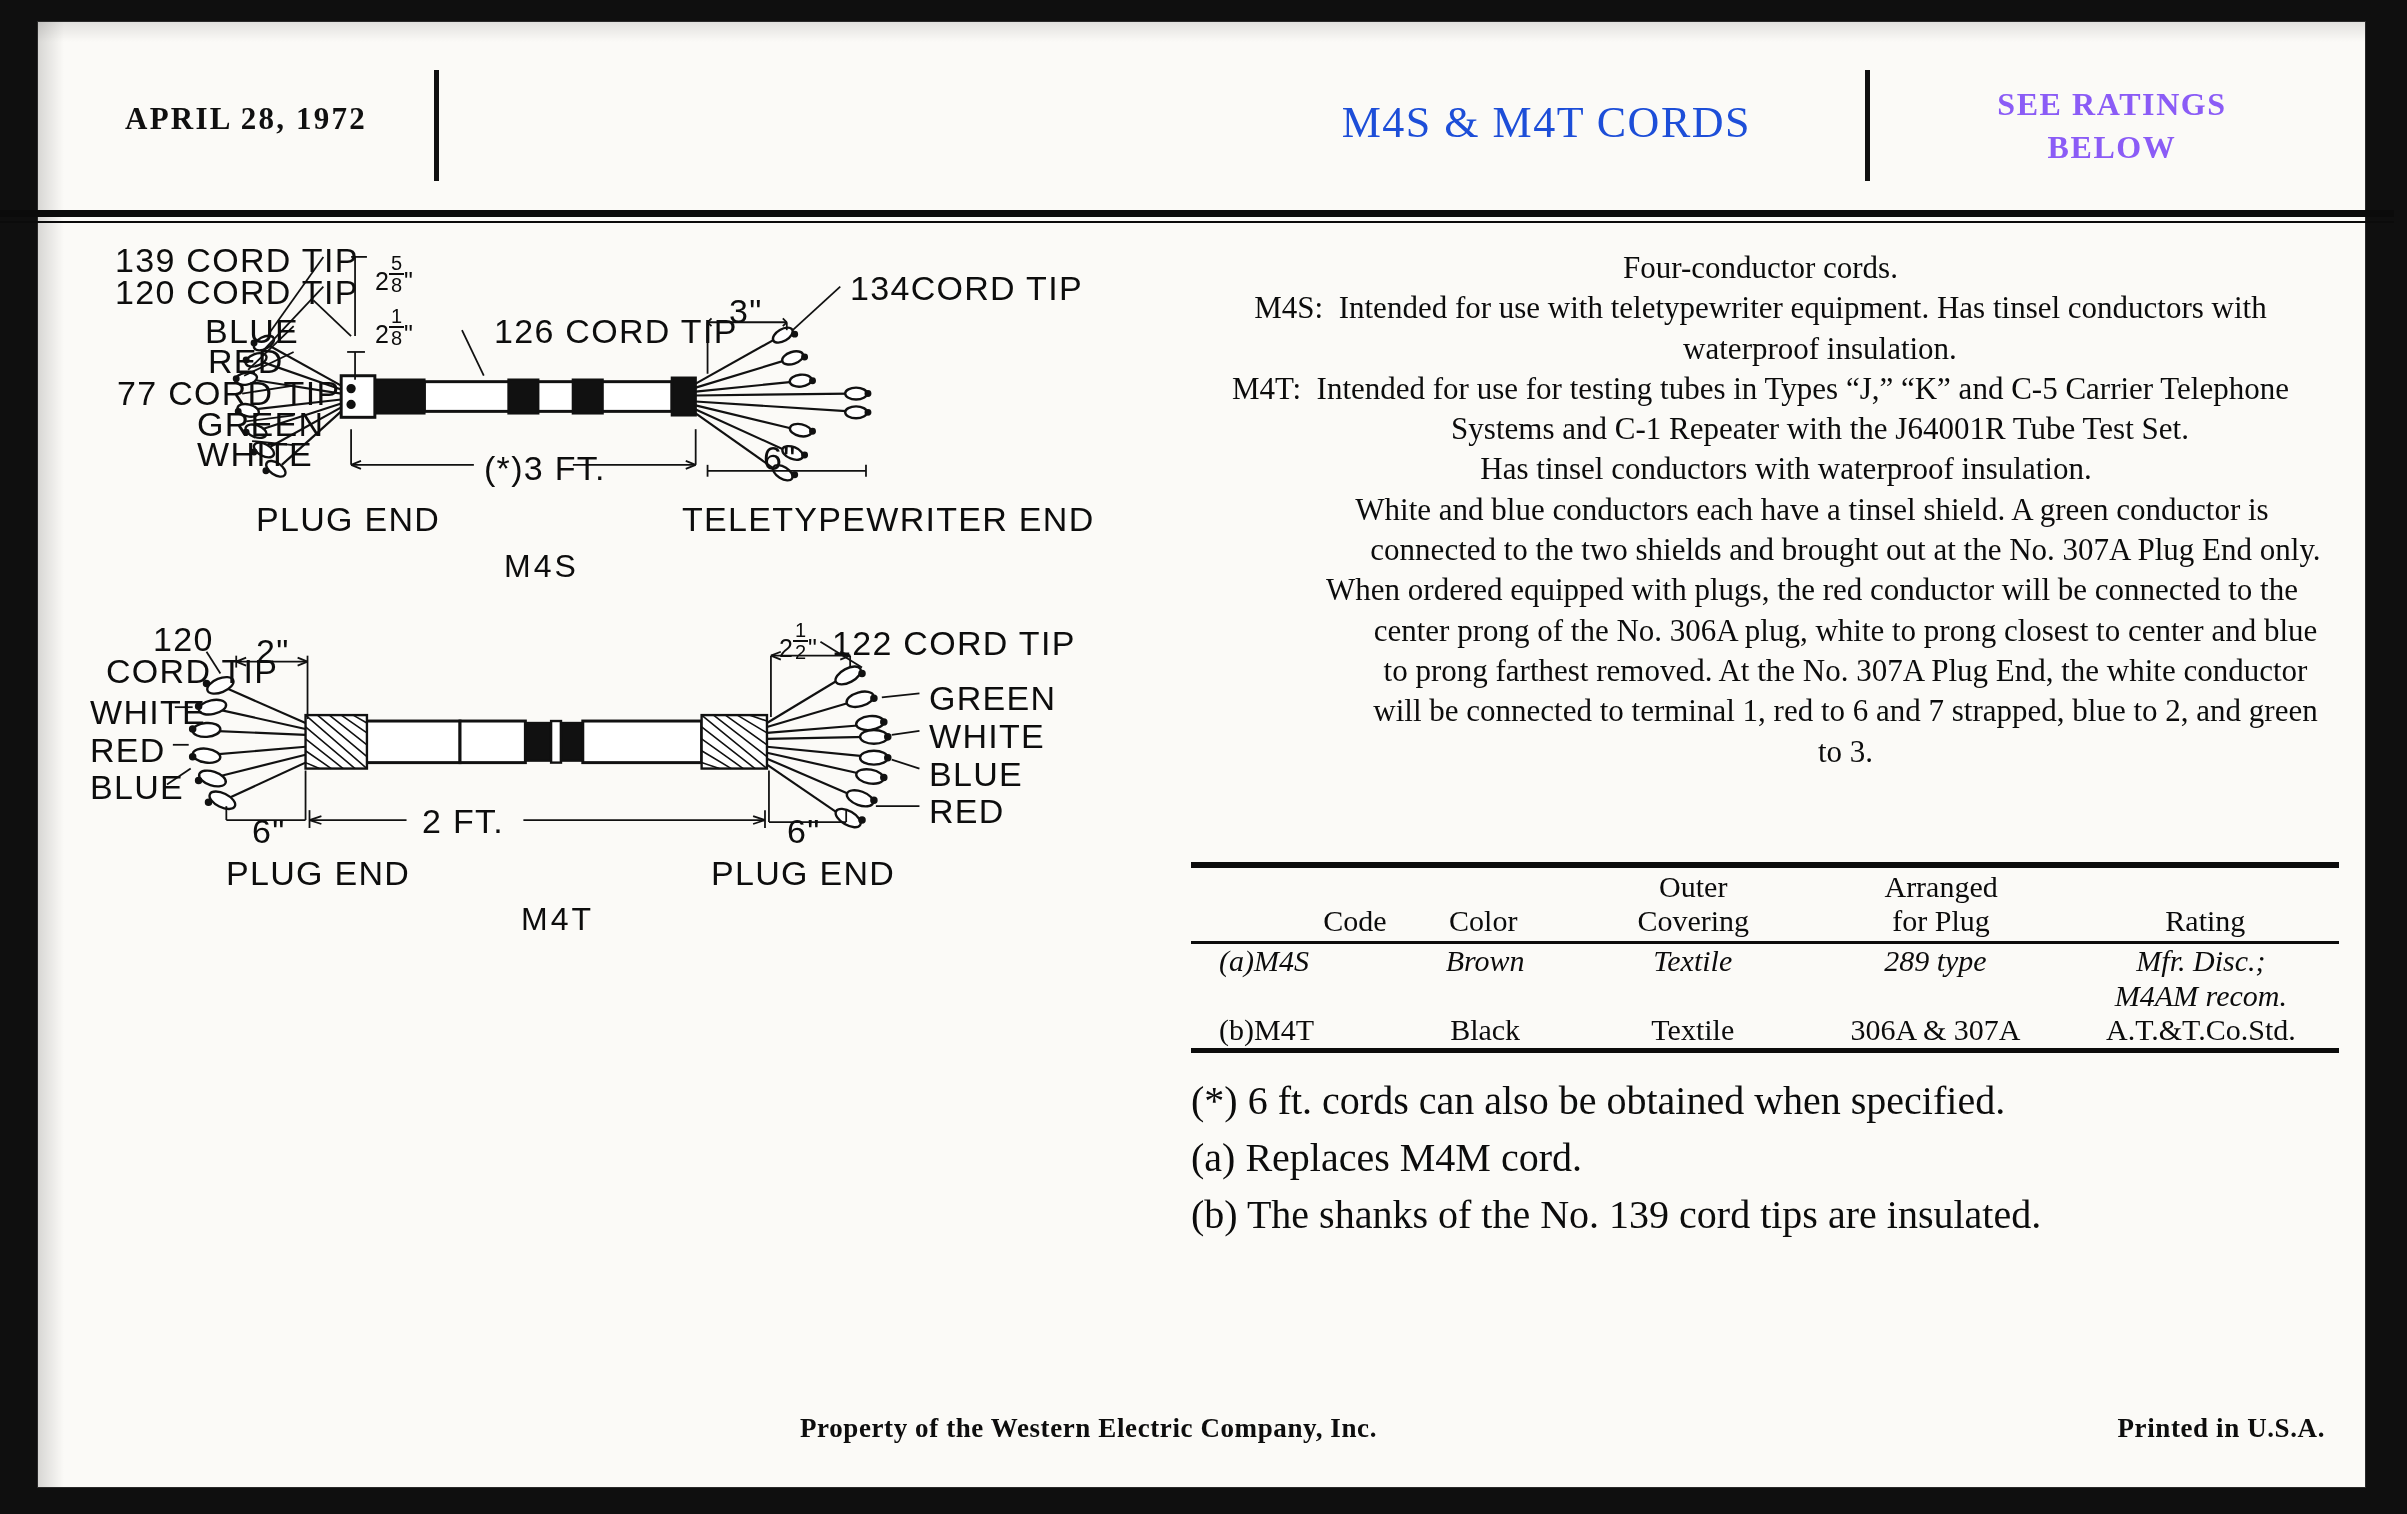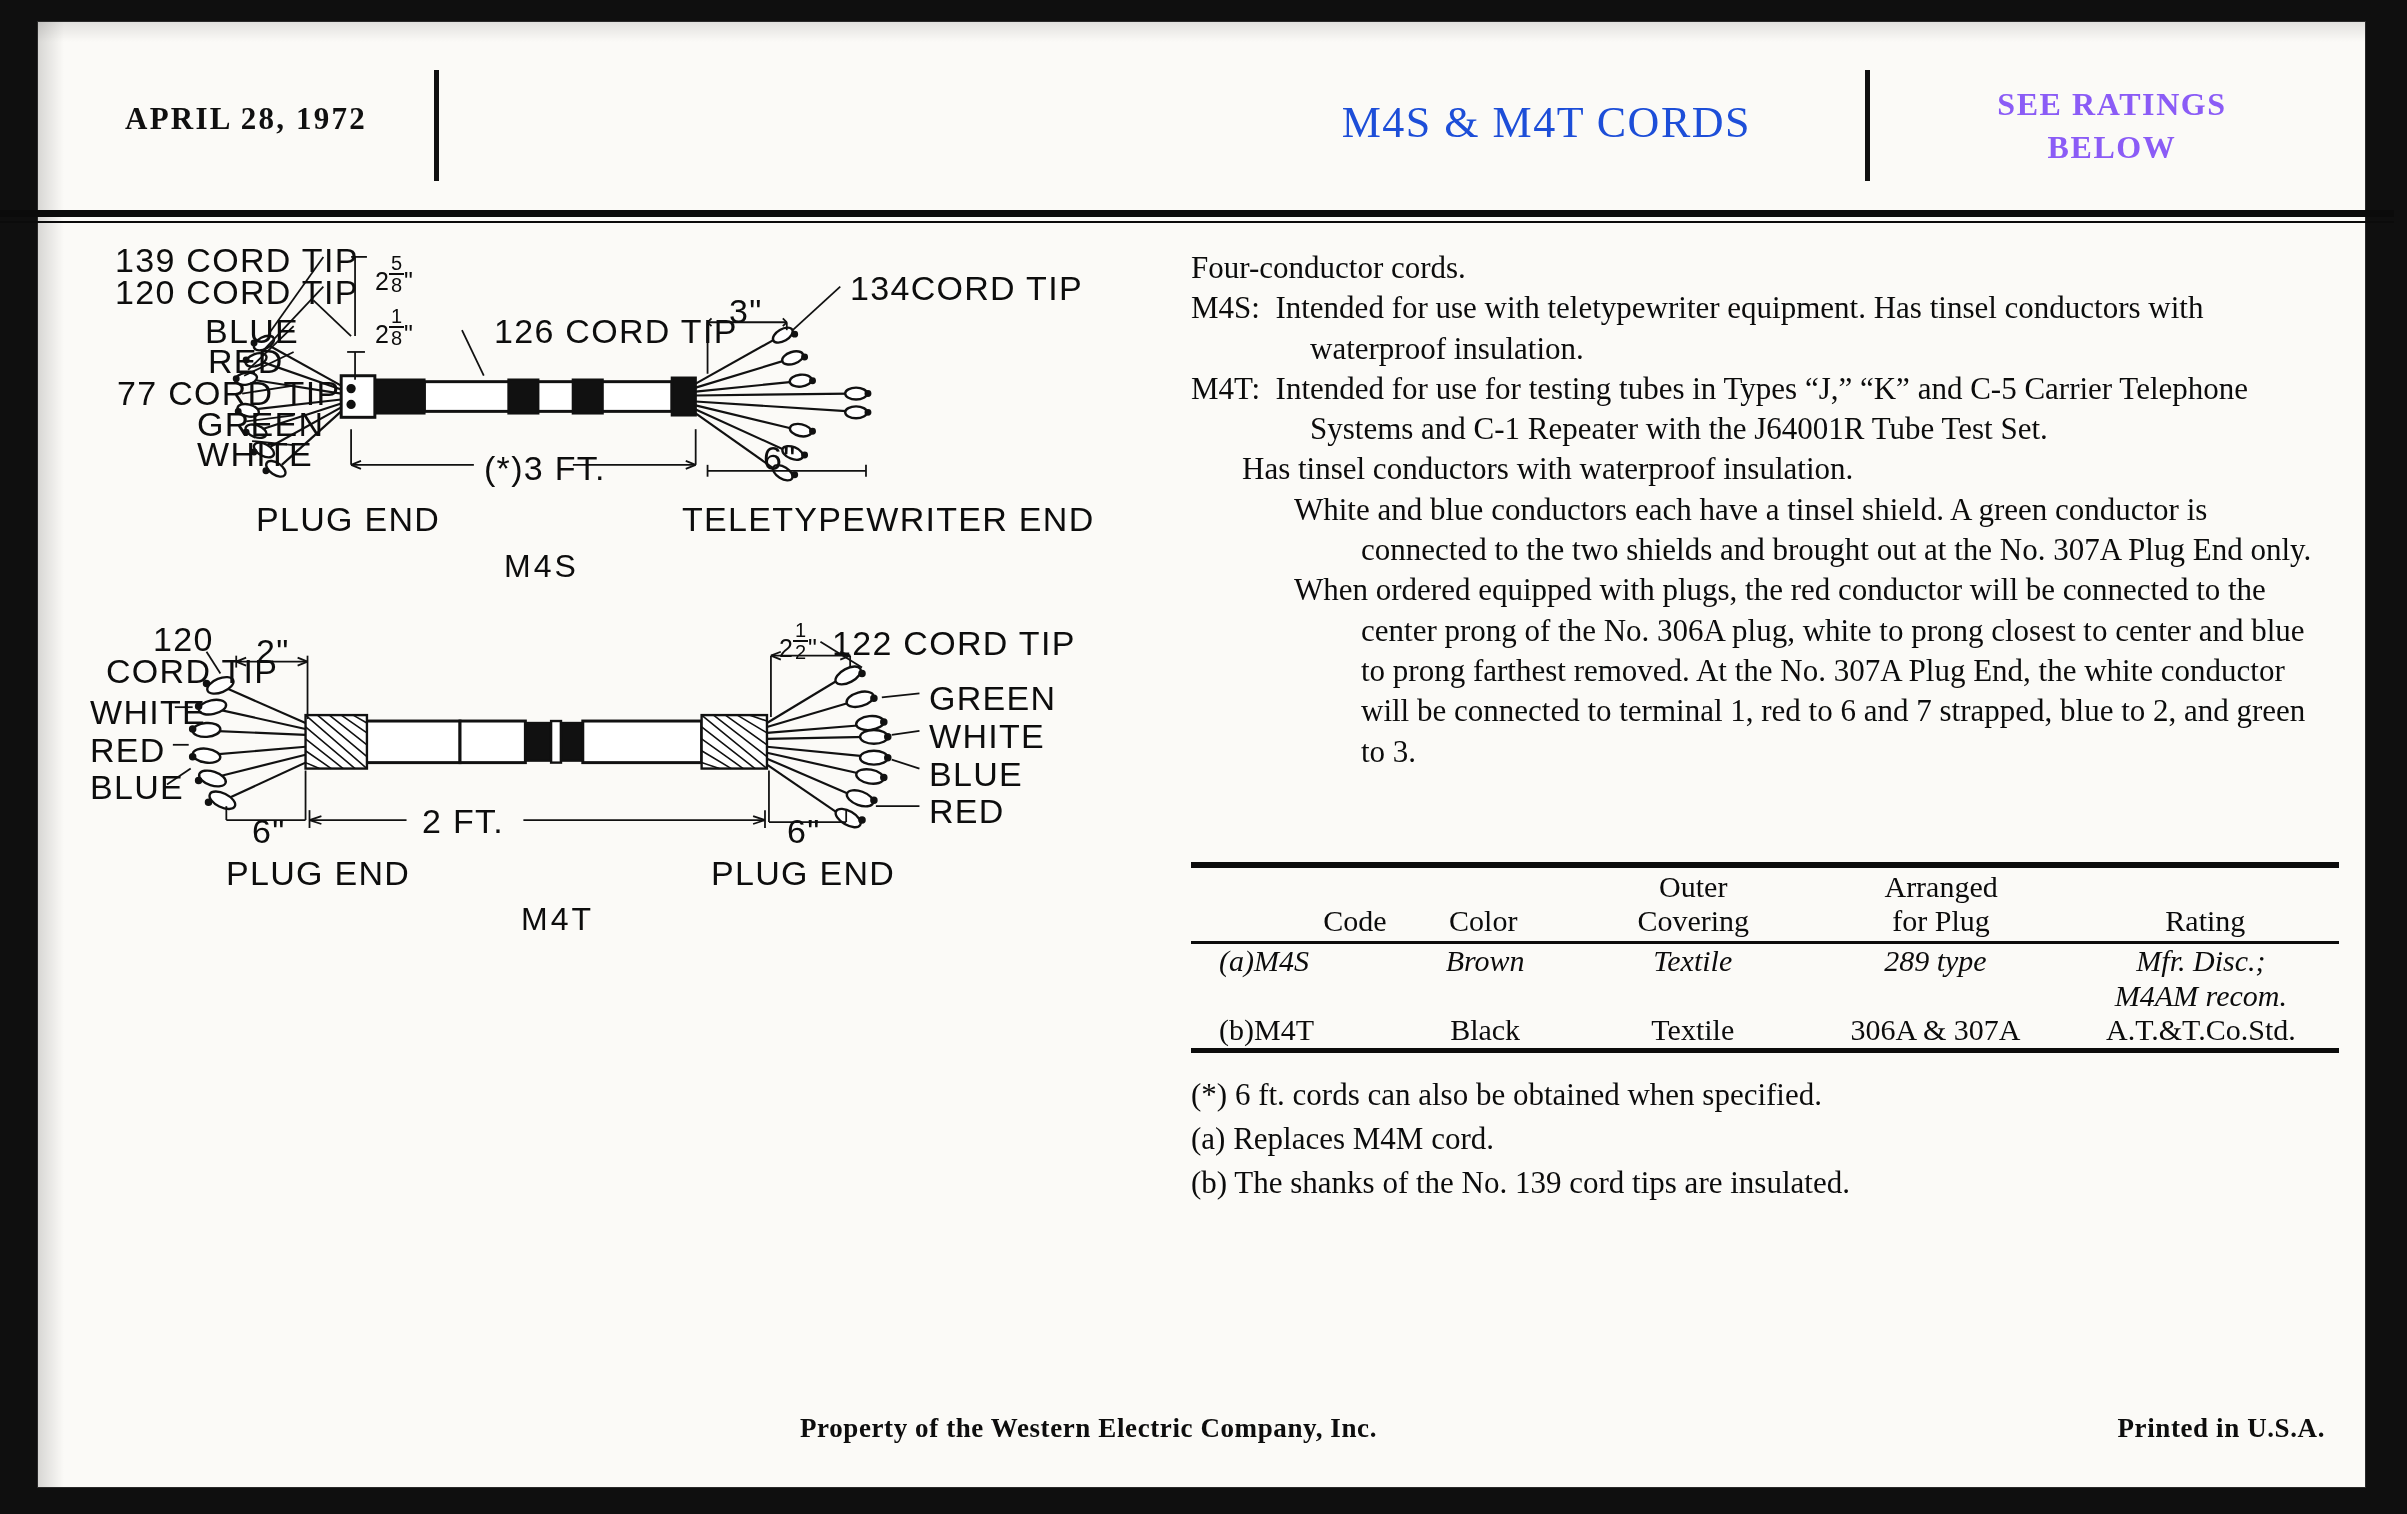--- a/index.html
+++ b/index.html
@@ -146,20 +146,21 @@
     color: #0d0d0d;
     white-space: nowrap;
   }
 
   
   .text-col {
     position: absolute;
     left: 1153px;
     top: 226px;
     width: 1139px;
+    text-align: center;
   }
   .tline {
     font-family: "Liberation Serif", serif;
     font-size: 31px;
     line-height: 1.30;
     color: #0c0c0c;
   }
   .tline.indent1 { margin-left: 51px; }
   .tline.hang {
     padding-left: 119px;
@@ -219,21 +220,21 @@
   .c-cover { width: 238px; }
   .c-plug { width: 267px; }
   .c-rating { width: 277px; }
 
   .notes {
     position: absolute;
     left: 1153px;
     top: 1051px;
     width: 1148px;
     font-family: "Liberation Serif", serif;
-    font-size: 31px;
+    font-size: 40px;
     line-height: 1.42;
     color: #0c0c0c;
   }
 
   
   .footer-left {
     position: absolute;
     left: 762px;
     top: 1391px;
     font-family: "Liberation Serif", serif;

